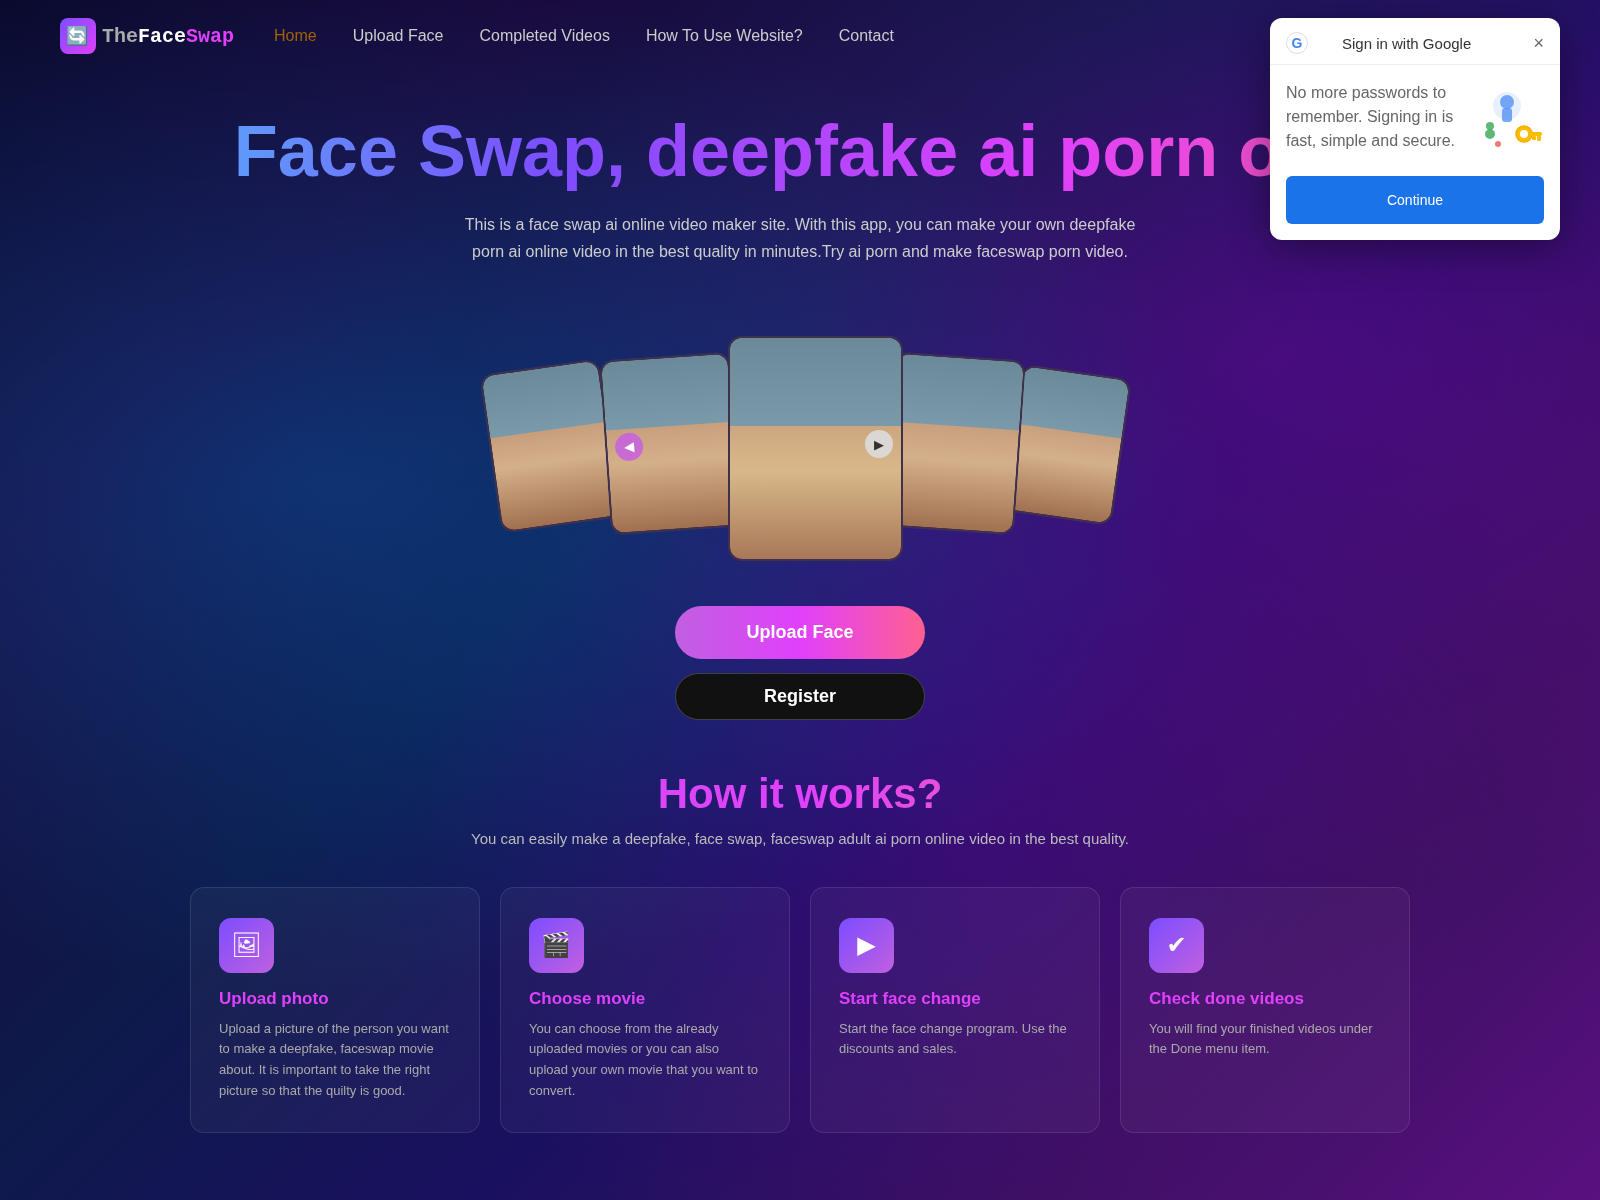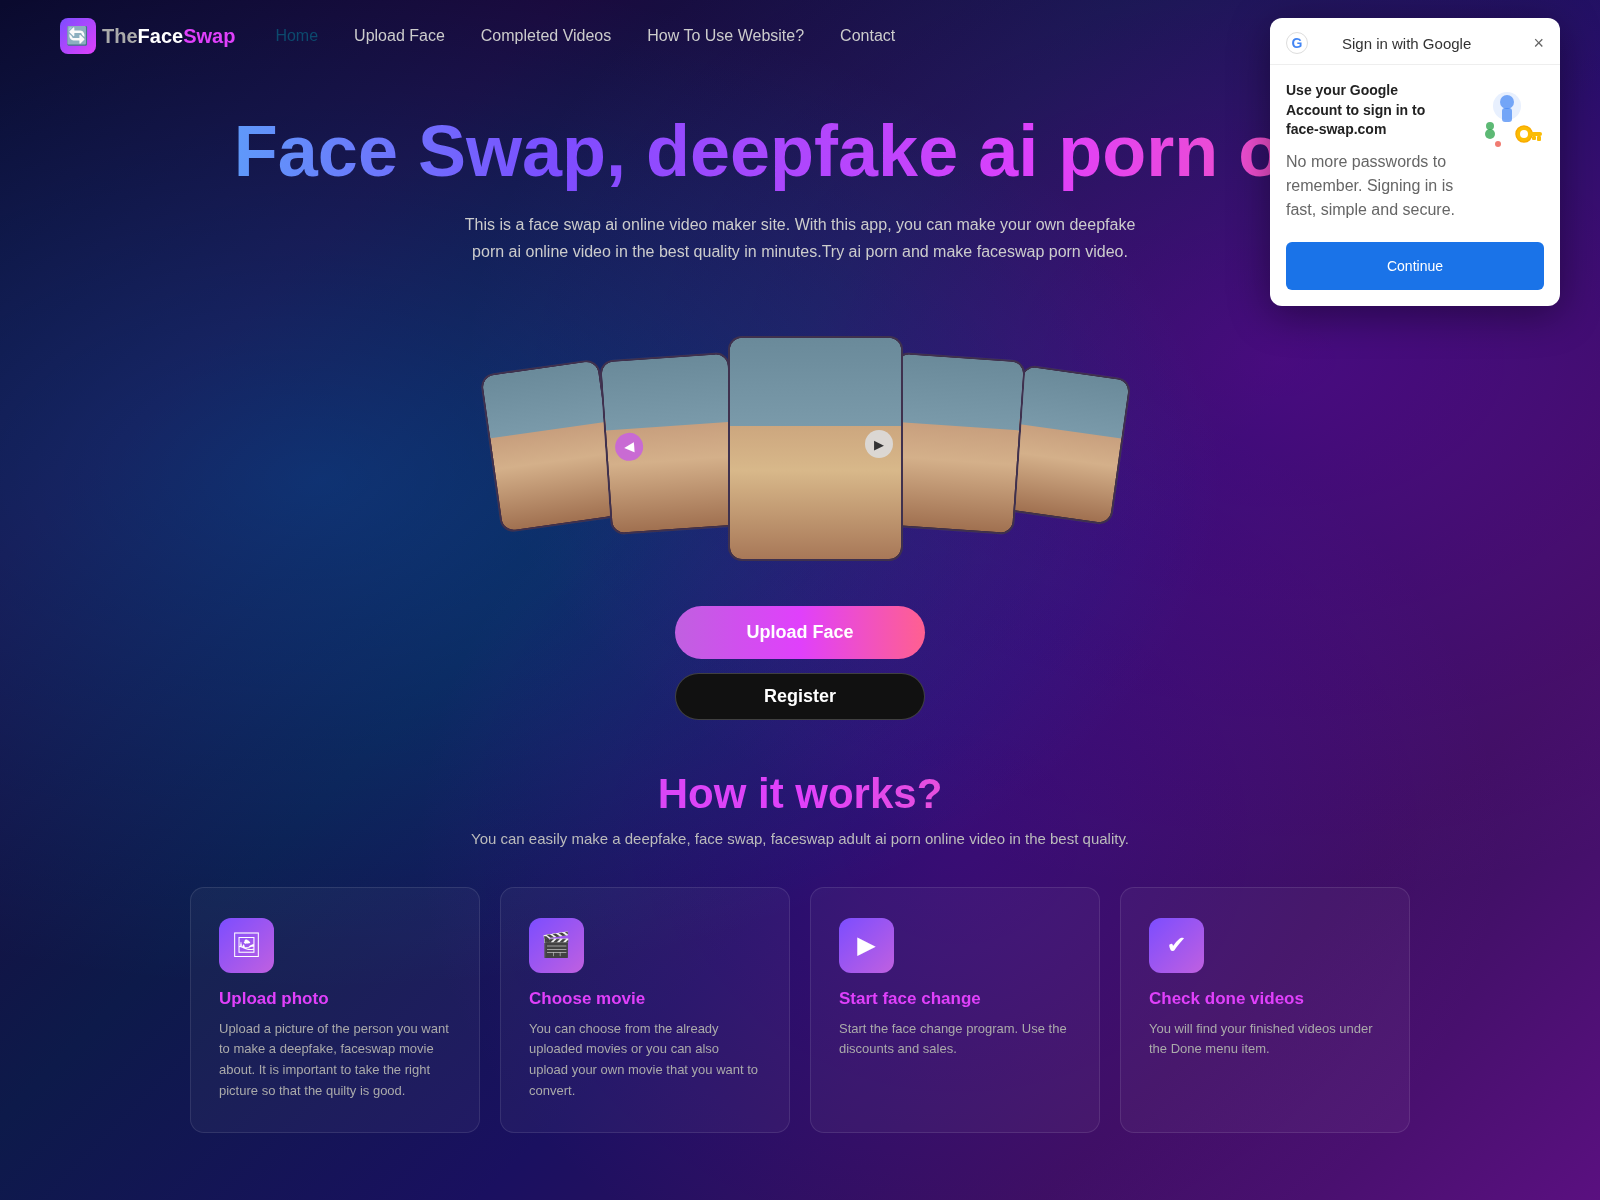--- a/index.html
+++ b/index.html
@@ -39,21 +39,21 @@
       gap: 36px;
       align-items: center;
       list-style: none;
     }
     .nav-links a {
       text-decoration: none;
       color: #ccc;
       font-size: 16px;
       cursor: pointer;
     }
-    .nav-links a.active { color: #0c4a6e; }
+    .nav-links a.active { color: #a16207; }
 
     
     .hero {
       position: relative;
       z-index: 5;
       text-align: center;
       padding: 40px 60px 20px;
     }
     .hero-title {
       font-size: 72px;
@@ -321,20 +321,21 @@
       width: 36px; height: 36px;
       background: linear-gradient(135deg, #7c4dff, #e040fb);
       border-radius: 8px;
       display: flex; align-items: center; justify-content: center;
       font-size: 18px;
       color: white;
     }
     .logo-text {
       font-size: 20px;
       font-weight: 700;
+      font-family: Liberation Mono, monospace;
     }
     .logo-text .the { color: #aaa; }
     .logo-text .face { color: white; }
     .logo-text .swap { color: #e040fb; }
   </style>
 </head>
 <body>
 
 <nav>
   <div class="logo-container">
@@ -417,21 +418,20 @@
 <div class="google-popup">
   <div class="popup-header">
     <div class="popup-header-left">
       <div class="google-g">G</div>
       <span class="popup-header-title">Sign in with Google</span>
     </div>
     <button class="popup-close">×</button>
   </div>
   <div class="popup-body">
     <div class="popup-text-section">
-      <div class="popup-main-text">Use your Google Account to sign in to face-swap.com</div>
       <div class="popup-sub-text">No more passwords to remember. Signing in is fast, simple and secure.</div>
     </div>
     <div class="popup-illustration">
 
       <svg class="key-icon-svg" width="70" height="70" viewBox="0 0 70 70">
         <circle cx="35" cy="20" r="14" fill="#e8f0fe"></circle>
         <circle cx="35" cy="16" r="7" fill="#4285F4" opacity="0.7"></circle>
         <rect x="30" y="22" width="10" height="14" rx="3" fill="#4285F4" opacity="0.7"></rect>
 
         <circle cx="52" cy="48" r="8" fill="#fbbc04" stroke="#f9ab00" stroke-width="1.5"></circle>

